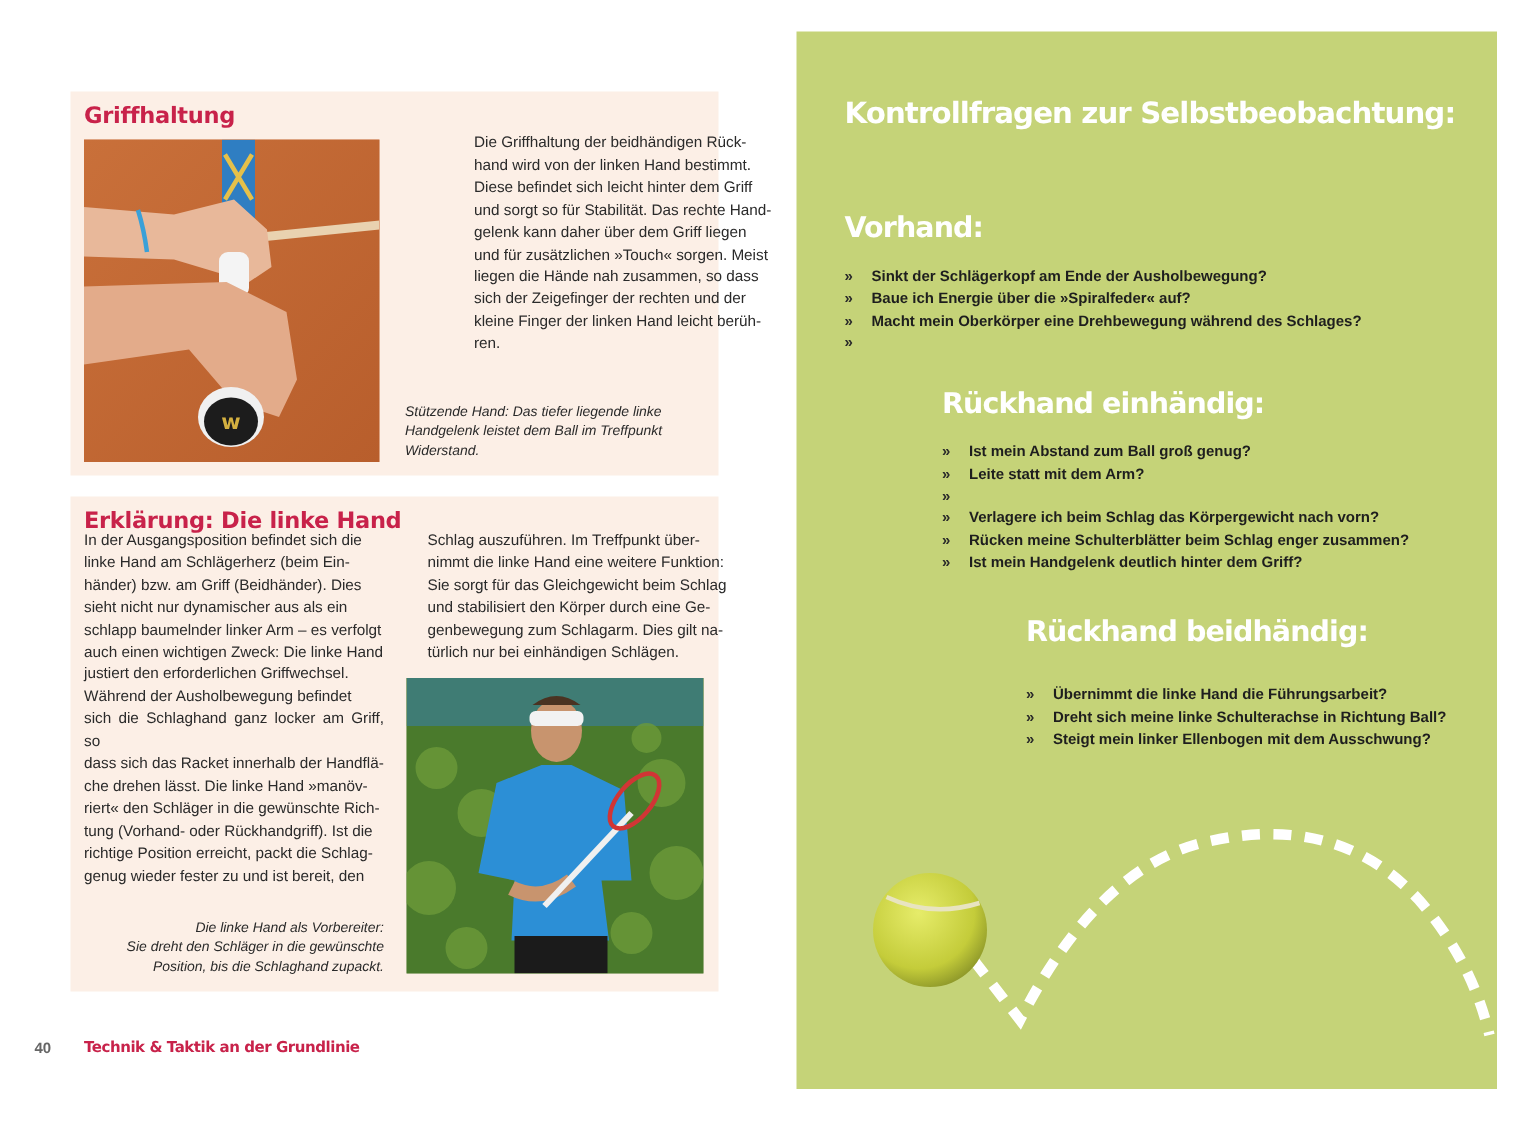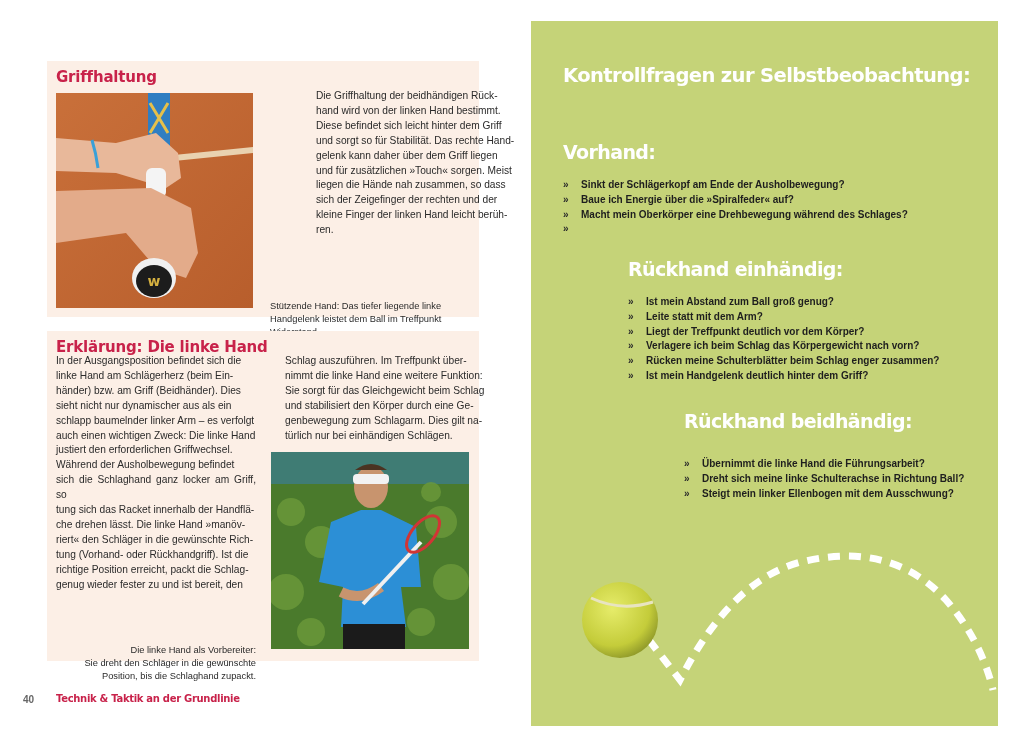--- a/index.html
+++ b/index.html
@@ -40,22 +40,22 @@
       font-size: 10.2px;
       line-height: 14.9px;
       text-align: justify;
       hyphens: manual;
       color: #2a2a2a;
     }
     .caption {
       position: absolute;
       font-size: 9.3px;
       line-height: 13.2px;
+      font-style: italic;
       color: #2a2a2a;
-      margin-top: 32px;
     }
 
     .footer-num {
       position: absolute; left: 23px; top: 694px;
       font-size: 10px; color: #666; font-weight: bold;
     }
     .footer-title {
       position: absolute; left: 56px; top: 693px;
       font-family: "DejaVu Sans", sans-serif;
       font-size: 10px; color: #c8224a; font-weight: bold; letter-spacing: -0.3px;
@@ -156,21 +156,21 @@
 <div class="body-text" style="left:56px; top:354px; width:200px;">
   <div>In der Ausgangsposition befindet sich die</div>
   <div>linke Hand am Schlägerherz (beim Ein-</div>
   <div>händer) bzw. am Griff (Beidhänder). Dies</div>
   <div>sieht nicht nur dynamischer aus als ein</div>
   <div>schlapp baumelnder linker Arm – es verfolgt</div>
   <div>auch einen wichtigen Zweck: Die linke Hand</div>
   <div>justiert den erforderlichen Griffwechsel.</div>
   <div>Während der Ausholbewegung befindet</div>
   <div>sich die Schlaghand ganz locker am Griff, so</div>
-  <div>tung sich das Racket innerhalb der Handflä-</div>
+  <div>dass sich das Racket innerhalb der Handflä-</div>
   <div>che drehen lässt. Die linke Hand »manöv-</div>
   <div>riert« den Schläger in die gewünschte Rich-</div>
   <div>tung (Vorhand- oder Rückhandgriff). Ist die</div>
   <div>richtige Position erreicht, packt die Schlag-</div>
   <div>genug wieder fester zu und ist bereit, den</div>
 </div>
 
 <div class="body-text" style="left:270px; top:354px; width:200px;margin-left:15px;">
   <div>Schlag auszuführen. Im Treffpunkt über-</div>
   <div>nimmt die linke Hand eine weitere Funktion:</div>
@@ -242,21 +242,20 @@
   <li>
       <span class="bullet">»</span>
       <span>Ist mein Abstand zum Ball groß genug?</span>
     </li>
   <li>
       <span class="bullet">»</span>
       <span>Leite statt mit dem Arm?</span>
     </li>
   <li>
       <span class="bullet">»</span>
-      <span>Liegt der Treffpunkt deutlich vor dem Körper?</span>
     </li>
   <li>
       <span class="bullet">»</span>
       <span>Verlagere ich beim Schlag das Körpergewicht nach vorn?</span>
     </li>
   <li>
       <span class="bullet">»</span>
       <span>Rücken meine Schulterblätter beim Schlag enger zusammen?</span>
     </li>
   <li>

